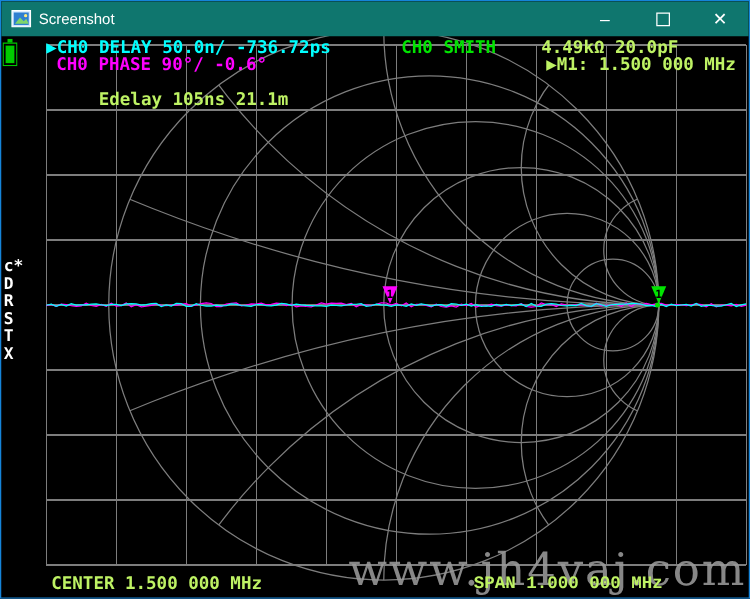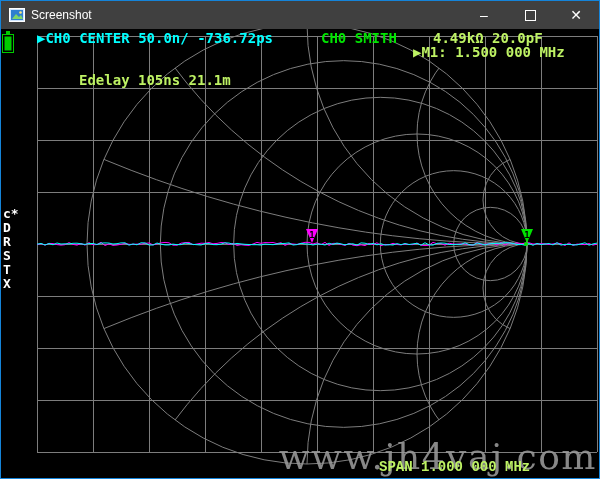--- a/index.html
+++ b/index.html
@@ -2,21 +2,21 @@
 <html><head>
 <meta charset="utf-8">
 <style>
   html,body{margin:0;padding:0;background:#3a3a3a;}
   .window{
     position:relative;width:600px;height:479px;background:#000;
     border:1px solid #1584d9;box-sizing:border-box;overflow:hidden;
     font-family:"DejaVu Sans Mono",monospace;
   }
   .titlebar{
-    position:absolute;top:0;left:0;right:0;height:28px;background:#404040;
+    position:absolute;top:0;left:0;right:0;height:28px;background:#0f766e;
     display:flex;align-items:center;z-index:10;
   }
   .app-icon{width:16px;height:14px;margin-left:8px;flex:0 0 auto;}
   .title{
     color:#fff;font-family:"Liberation Sans",sans-serif;font-size:12px;
     margin-left:6px;white-space:nowrap;
   }
   .controls{margin-left:auto;display:flex;height:100%;}
   .ctrl{
     width:46px;height:100%;display:flex;align-items:center;justify-content:center;
@@ -97,37 +97,39 @@
       <path d="M526 242 L520 228 L532 228 Z" fill="#00e400"></path>
       <text x="526" y="237" fill="#000" text-anchor="middle" font-size="9" font-weight="bold" font-family="&quot;DejaVu Sans Mono&quot;,monospace">1</text>
     </svg>
 
   <svg class="battery" width="12" height="22" viewBox="0 0 12 22">
     <rect x="4" y="0" width="4" height="3" fill="#00cc00"></rect>
     <rect x="0.5" y="3.5" width="11" height="18" fill="none" stroke="#00cc00"></rect>
     <rect x="2.5" y="5.5" width="7" height="14" fill="#00cc00"></rect>
   </svg>
 
-  <span class="ro cyan" style="left:36px;top:30px;">▶CH0 CENTER 50.0n/ -736.72ps</span>
+  <span class="ro cyan" style="left:36px;top:30px;">▶CH0 DELAY 50.0n/ -736.72ps</span>
   <span class="ro green" style="left:320px;top:30px;">CH0 SMITH</span>
   <span class="ro white" style="left:432px;top:30px;">4.49kΩ 20.0pF</span>
-  <span class="ro white" style="left:412px;top:44px;">▶M1: 1.500 000 MHz</span>
+  <span class="ro magenta" style="left:44px;top:44px;">CH0 PHASE 90°/ -0.6°</span>
+  <span class="ro white" style="left:436px;top:44px;">▶M1: 1.500 000 MHz</span>
   <span class="ro white" style="left:78px;top:72px;">Edelay 105ns 21.1m</span>
 
   <div class="side-labels">
     <span>c*</span>
     <span>D</span>
     <span>R</span>
     <span>S</span>
     <span>T</span>
     <span>X</span>
   </div>
 
   <div class="watermark">www.jh4vaj.com</div>
 
+  <span class="ro white" style="left:40px;top:459px;">CENTER 1.500 000 MHz</span>
   <span class="ro white" style="left:378px;top:459px;font-family:Liberation Mono, monospace;">SPAN 1.000 000 MHz</span>
 
   <div class="titlebar">
     <svg class="app-icon" viewBox="0 0 16 14">
       <rect x="0.5" y="0.5" width="15" height="13" fill="#cfe6ff" stroke="#ffffff"></rect>
       <rect x="2" y="2" width="12" height="10" fill="#2f7fd0"></rect>
       <polygon points="3,11 7,6 10,9 12,7 14,11" fill="#7fd66a"></polygon>
       <circle cx="11.5" cy="4.5" r="1.3" fill="#ffe97a"></circle>
     </svg>
     <span class="title">Screenshot</span>

